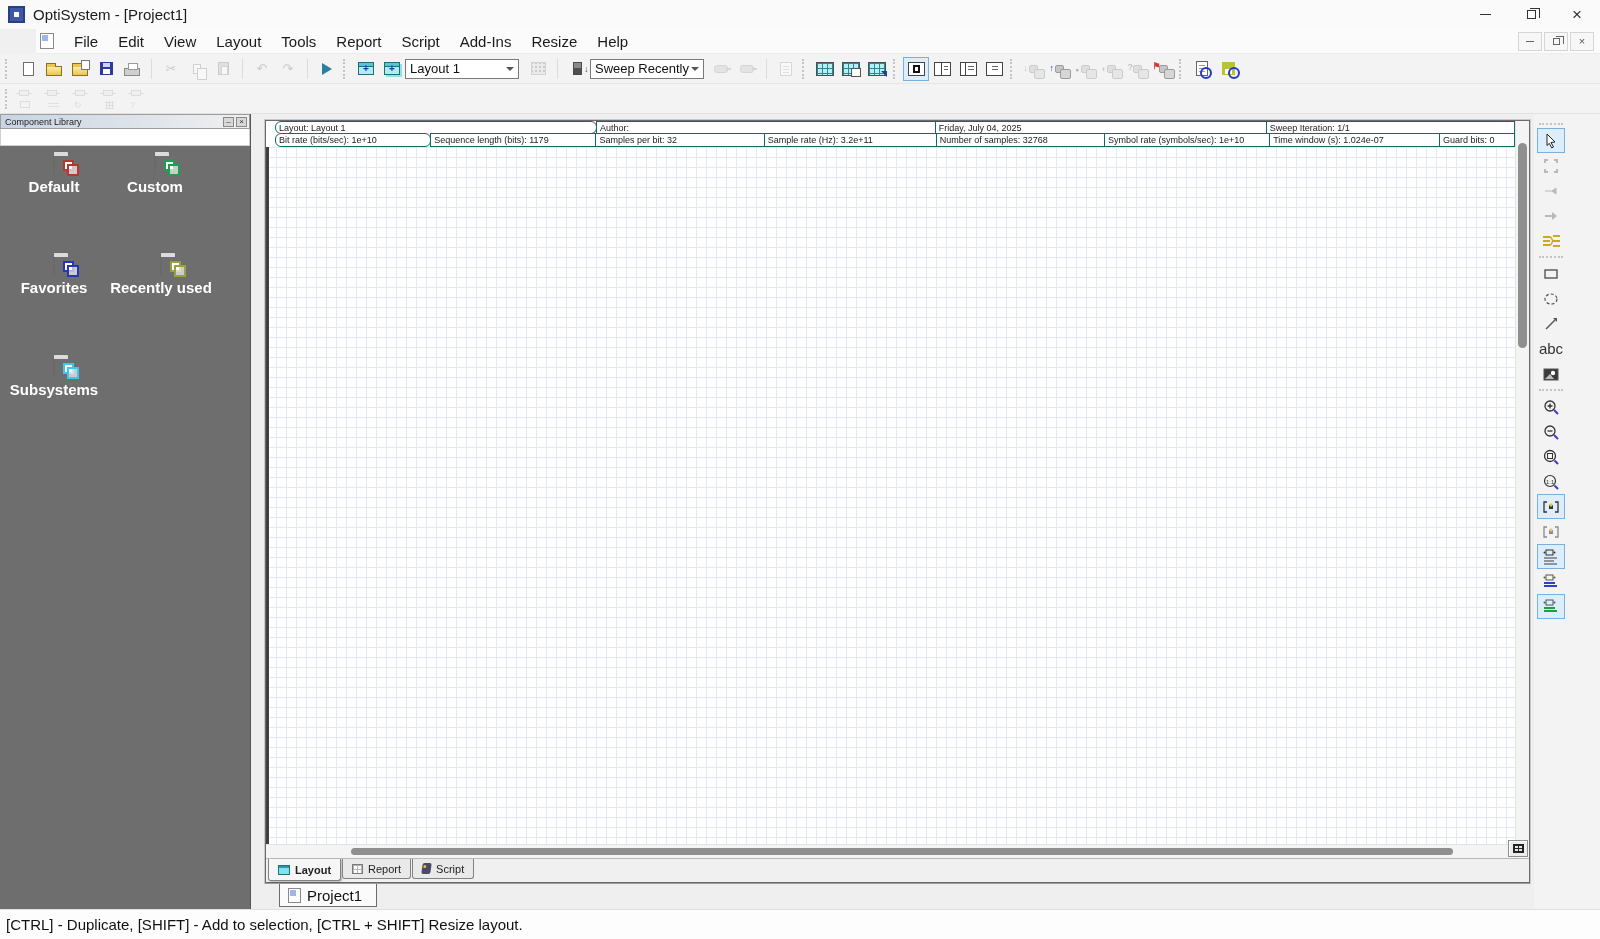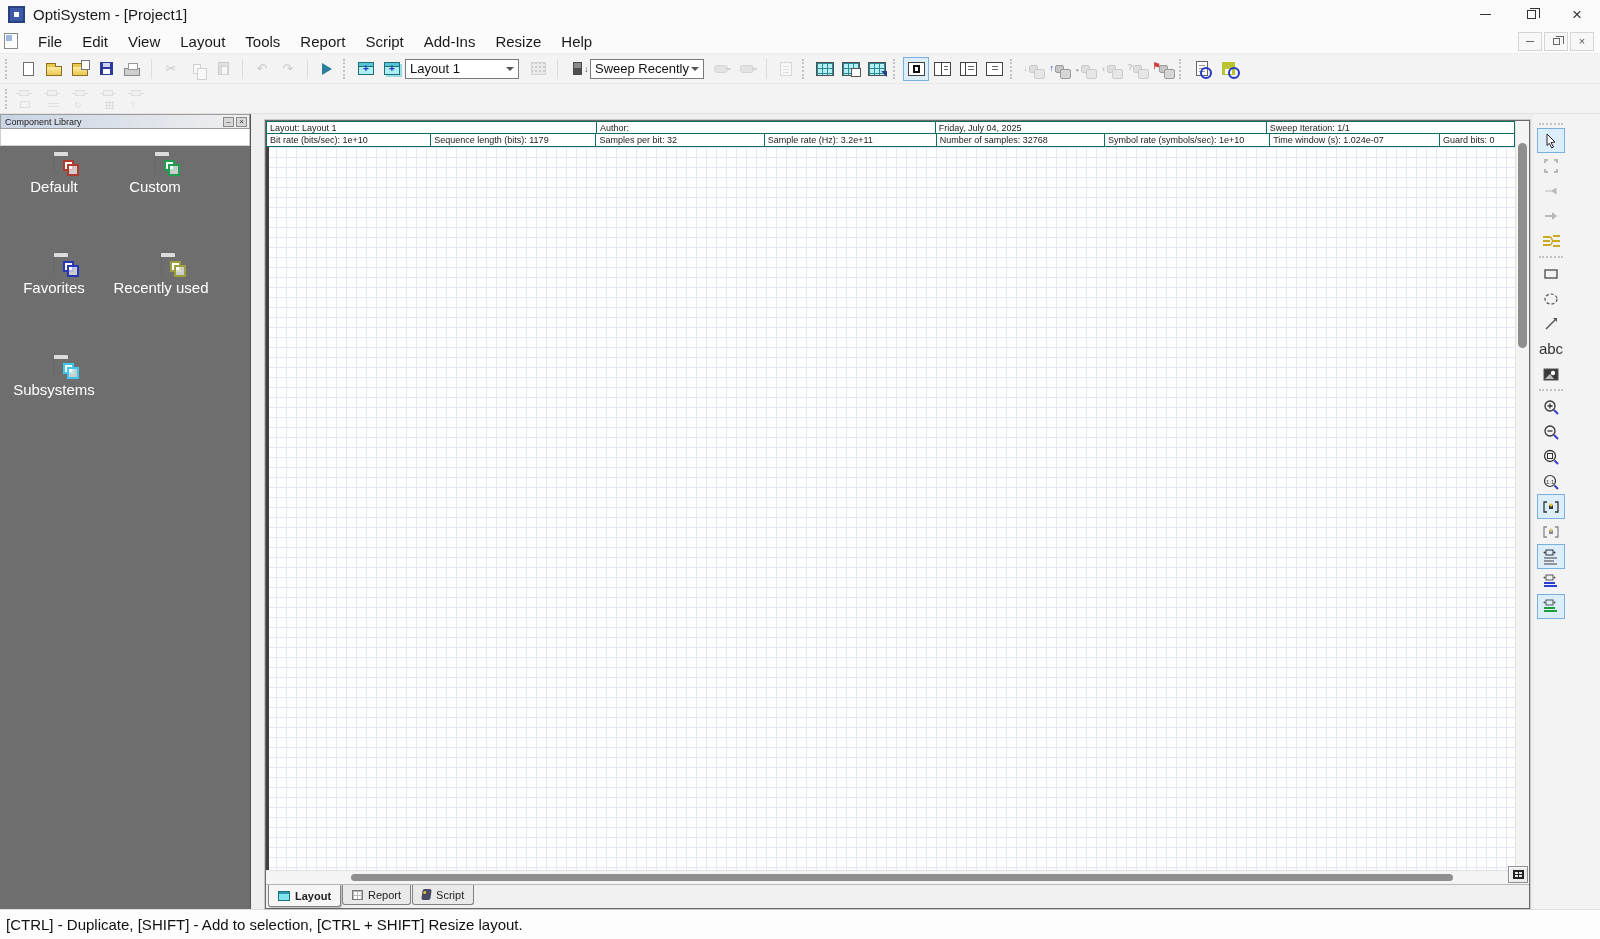--- a/index.html
+++ b/index.html
@@ -12,21 +12,21 @@
   .appicon::after{content:"";position:absolute;left:4px;top:4px;width:5px;height:5px;background:#fff;}
   .apptitle{font-size:15px;color:#1a1a1a;}
   .wincontrols{margin-left:auto;display:flex;height:100%;}
   .winbtn{width:46px;height:100%;display:flex;align-items:center;justify-content:center;color:#333;font-size:14px;}
   .restore-g{width:9px;height:9px;border:1px solid #333;background:#fafafa;position:relative;}
   .restore-g::before{content:"";position:absolute;left:2px;top:-3px;width:9px;height:9px;border:1px solid #333;border-left:none;border-bottom:none;}
   .min-g{width:11px;height:1px;background:#333;}
   .close-g{font-size:17px;font-weight:300;}
 
   
-  .menubar{height:25px;background:#fbfbfb;display:flex;align-items:center;padding-left:2px;border-bottom:1px solid #ededed;}
+  .menubar{height:25px;background:#fbfbfb;display:flex;align-items:center;padding-left:2px;border-bottom:1px solid #ededed;margin-left:36px;}
   .docicon{width:14px;height:16px;background:#fff;border:1px solid #8a8a8a;position:relative;margin:0 10px 0 2px;}
   .docicon::after{content:"";position:absolute;left:1px;top:1px;width:6px;height:6px;background:#9db6e4;}
   .menuitem{font-size:15px;color:#1a1a1a;padding:2px 10px;cursor:default;}
   .mdicontrols{margin-left:auto;display:flex;gap:2px;padding-right:6px;}
   .mdibtn{width:24px;height:19px;border:1px solid #d5d5d5;background:#f7f7f7;display:flex;align-items:center;justify-content:center;color:#555;font-size:11px;}
   .restore-s{width:7px;height:7px;border:1px solid #666;position:relative;background:#f7f7f7;}
   .restore-s::before{content:"";position:absolute;left:2px;top:-3px;width:7px;height:7px;border:1px solid #666;border-left:none;border-bottom:none;}
   .min-s{width:8px;height:1px;background:#666;}
 
   
@@ -97,38 +97,38 @@
   .mini .gridsym{position:absolute;left:6px;bottom:1px;width:9px;height:8px;background-image:radial-gradient(#c2c2c2 1px,transparent 1.1px);background-size:3px 3px;}
 
   
   .main{display:flex;height:795px;}
 
   
   .leftpanel{width:251px;display:flex;flex-direction:column;background:#6e6e6e;border-right:1px solid #555;}
   .paneltitle{height:15px;background:linear-gradient(to right,#c9d4e4,#f0f0f0);display:flex;align-items:center;font-size:9px;color:#222;padding:0 2px 0 4px;border:1px solid #9d9d9d;}
   .ptbtn{width:11px;height:10px;border:1px solid #8a8a8a;background:#d8d8d8;margin-left:2px;display:flex;align-items:center;justify-content:center;font-size:8px;color:#333;line-height:1;}
   .panelsearch{height:17px;background:#fff;border:1px solid #cfcfcf;border-top:none;}
-  .panelbody{flex:1;position:relative;}
+  .panelbody{flex:1;position:relative;font-weight:bold;}
   .folderitem{position:absolute;width:104px;text-align:center;cursor:default;}
   .fold{width:34px;height:25px;position:relative;background:linear-gradient(#fdfdfd,#bdbdbd);border:1px solid #6a6a6a;border-radius:2px;margin:0 auto;}
   .fold::before{content:"";position:absolute;top:-5px;left:-1px;width:14px;height:4px;background:#dcdcdc;border:1px solid #6a6a6a;border-bottom:none;border-radius:2px 2px 0 0;}
   .fg{position:absolute;left:9px;top:4px;width:11px;height:11px;border:2px solid currentColor;background:#fff;}
   .fg::after{content:"";position:absolute;left:2px;top:2px;width:8px;height:8px;border:2px solid currentColor;background:rgba(255,255,255,.65);}
   .folderlabel{color:#fff;font-size:15px;margin-top:4px;}
 
   
   .workspace{flex:1;display:flex;flex-direction:column;background:#efefef;padding:6px 4px 0 14px;}
   .childwin{flex:1;display:flex;flex-direction:column;border:1px solid #6b6b6b;box-shadow:0 0 0 1px #c9c9c9;background:#f6f6f6;}
   .cw-top{flex:1;display:flex;position:relative;min-height:0;}
   .cw-main{flex:1;display:flex;flex-direction:column;min-width:0;}
   .hdr{display:grid;background:#fff;}
   .hdr1{grid-template-columns:4.4fr 4.5fr 4.4fr 3.3fr;height:13px;}
   .hdr2{grid-template-columns:2.2fr 2.2fr 2.24fr 2.29fr 2.24fr 2.2fr 2.26fr 1fr;height:14px;margin-top:-1px;}
   .hcell{border:1px solid #0d6d62;margin-left:-1px;font-size:9px;color:#222;padding:1px 0 0 3px;white-space:nowrap;overflow:hidden;background:#fff;}
-  .hcell:first-child{margin-left:0;}
+  .hcell:first-child{margin-left:9px;border-radius:6px;}
   .canvas{flex:1;position:relative;background-color:#fff;background-image:linear-gradient(to right,#e2e8f6 1px,transparent 1px),linear-gradient(to bottom,#e2e8f6 1px,transparent 1px);background-size:10px 10px;}
   .canvas::before{content:"";position:absolute;left:0;top:0;bottom:0;width:3px;background:#3f3f3f;}
   .hscrollrow{height:14px;background:#f4f4f4;position:relative;border-top:1px solid #e2e2e2;}
   .hthumb{position:absolute;left:85px;right:62px;top:3px;height:7px;background:#8f8f8f;border-radius:4px;}
   .vscrollcol{width:14px;background:#f4f4f4;border-left:1px solid #e2e2e2;position:relative;}
   .vthumb{position:absolute;left:2px;right:2px;top:22px;height:205px;background:#8f8f8f;border-radius:5px;}
   .gridbtn{position:absolute;right:1px;bottom:1px;width:20px;height:17px;background:#ececec;border:1px solid #8f8f8f;box-shadow:inset 1px 1px 0 #fff;z-index:3;display:flex;align-items:center;justify-content:center;}
   .gridbtn .g{width:11px;height:9px;border:1px solid #222;background:repeating-linear-gradient(#222 0 1px,transparent 1px 3px),repeating-linear-gradient(90deg,#222 0 1px,transparent 1px 4px);background-color:#e5e5e5;}
   .mltabrow{height:24px;background:#f6f6f6;border-top:2px solid #6e6e6e;display:flex;}
   .mltab{position:relative;width:104px;display:flex;align-items:center;padding-left:16px;font-size:15px;font-weight:bold;color:#111;background:#fff;border-bottom:1px solid #aaa;}
@@ -428,20 +428,26 @@
         <div class="vtab">
           <span class="vt-rep"></span>
           <span>Report</span>
         </div>
         <div class="vtab">
           <span class="vt-scr"></span>
           <span>Script</span>
         </div>
       </div>
     </div>
+    <div class="projectrow">
+      <div class="ptab">
+        <span class="pdoc"></span>
+        <span>Project1</span>
+      </div>
+    </div>
   </div>
 
   <div class="righttoolbar">
     <span class="hgrip"></span>
     <div class="rbtn sel">
       <svg width="18" height="18">
           <path d="M5 2 L13 10 L9 10.5 L11.5 15 L9.7 15.9 L7.3 11.3 L5 13.5 Z" fill="#fff" stroke="#222" stroke-width="1"></path>
         </svg>
     </div>
     <div class="rbtn">

